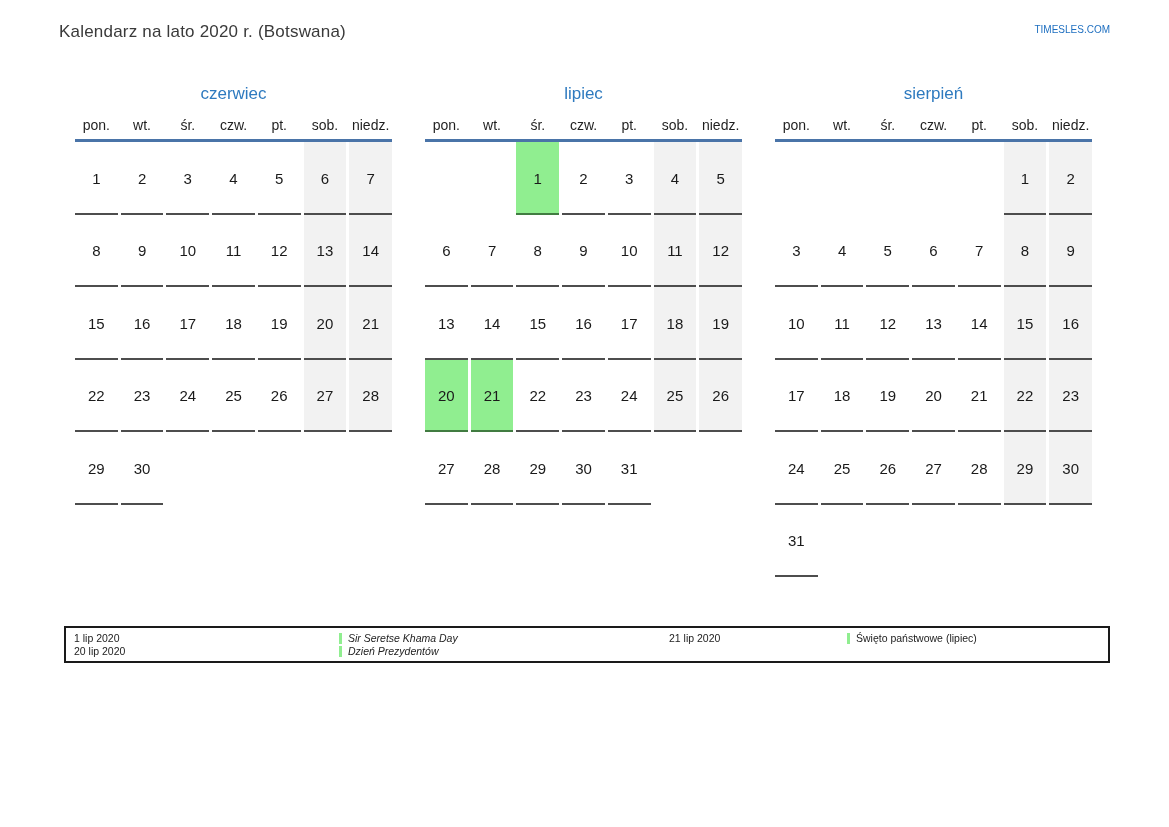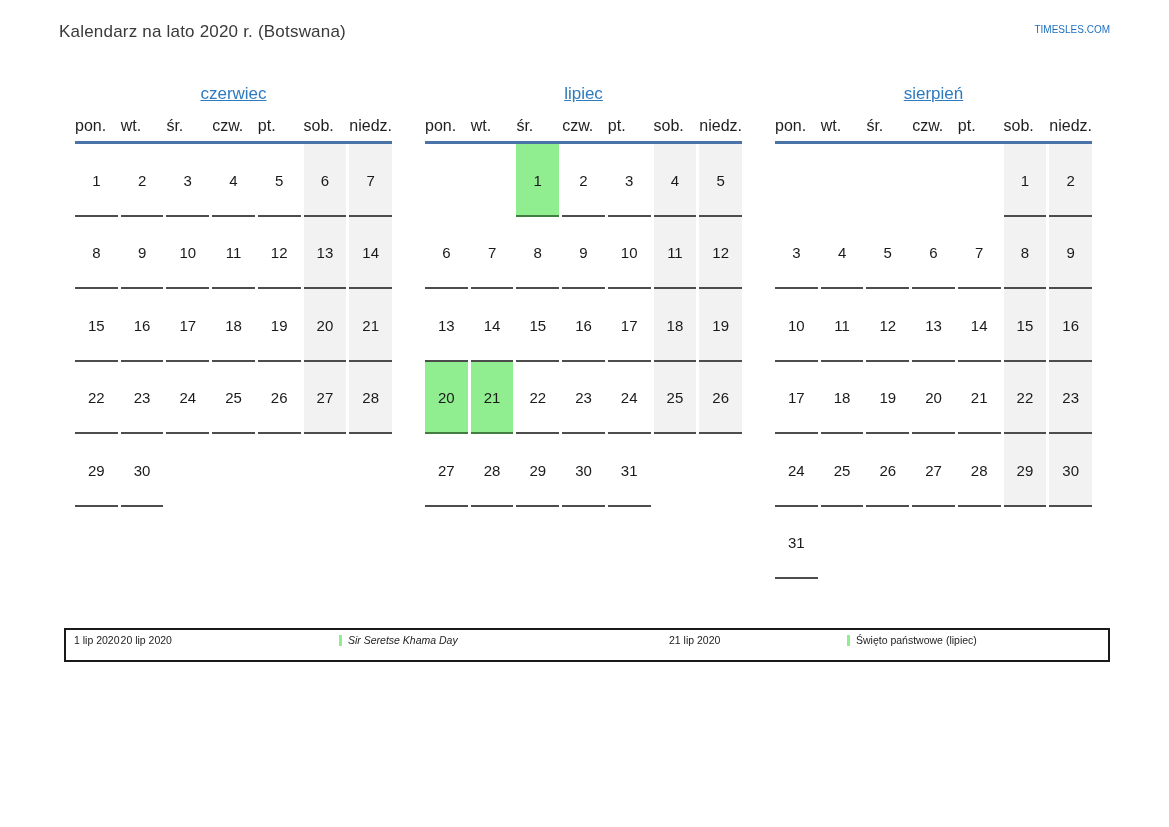--- a/index.html
+++ b/index.html
@@ -34,31 +34,31 @@
     align-items: flex-start;
   }
   .month {
     width: 317px;
   }
   .month-title {
     text-align: center;
     font-size: 17px;
     color: #2e7abf;
     margin-bottom: 13px;
-    text-decoration: underline;
   }
   .weekday-row {
     display: grid;
     grid-template-columns: repeat(7, 1fr);
     column-gap: 3px;
     border-bottom: 3px solid #4a74a8;
     padding-bottom: 6px;
   }
   .weekday-label {
-    font-size: 16px;
+    text-align: center;
+    font-size: 14px;
     color: #1f1f1f;
   }
   .weeks-grid {
     display: grid;
     grid-template-columns: repeat(7, 1fr);
     column-gap: 3px;
   }
   .day-cell {
     position: relative;
     height: 72.5px;
@@ -81,21 +81,21 @@
   .legend-box {
     margin: 49px 0 0 64px;
     width: 1046px;
     min-height: 34px;
     border: 2px solid #1a1a1a;
     display: flex;
     padding: 4px 0 4px 8px;
     font-size: 10.5px;
     color: #222;
   }
-  .legend-col { display: flex; flex-direction: row; gap: 1px; }
+  .legend-col { display: flex; flex-direction: column; gap: 1px; }
   .legend-col.c1 { width: 265px; }
   .legend-col.c2 { width: 330px; font-style: italic; }
   .legend-col.c3 { width: 178px; }
   .legend-col.c4 { flex: 1; }
   .legend-line { display: flex; align-items: center; height: 12px; line-height: 12px; }
   .legend-marker {
     display: inline-block;
     width: 3px;
     height: 11px;
     background: #90ee90;
@@ -275,20 +275,24 @@
       </div>
       <div class="legend-line">
         <span>20 lip 2020</span>
       </div>
     </div>
     <div class="legend-col c2">
       <div class="legend-line">
         <span class="legend-marker"></span>
         <span>Sir Seretse Khama Day</span>
       </div>
+      <div class="legend-line">
+        <span class="legend-marker"></span>
+        <span>Dzień Prezydentów</span>
+      </div>
     </div>
     <div class="legend-col c3">
       <div class="legend-line">
         <span>21 lip 2020</span>
       </div>
     </div>
     <div class="legend-col c4">
       <div class="legend-line">
         <span class="legend-marker"></span>
         <span>Święto państwowe (lipiec)</span>

